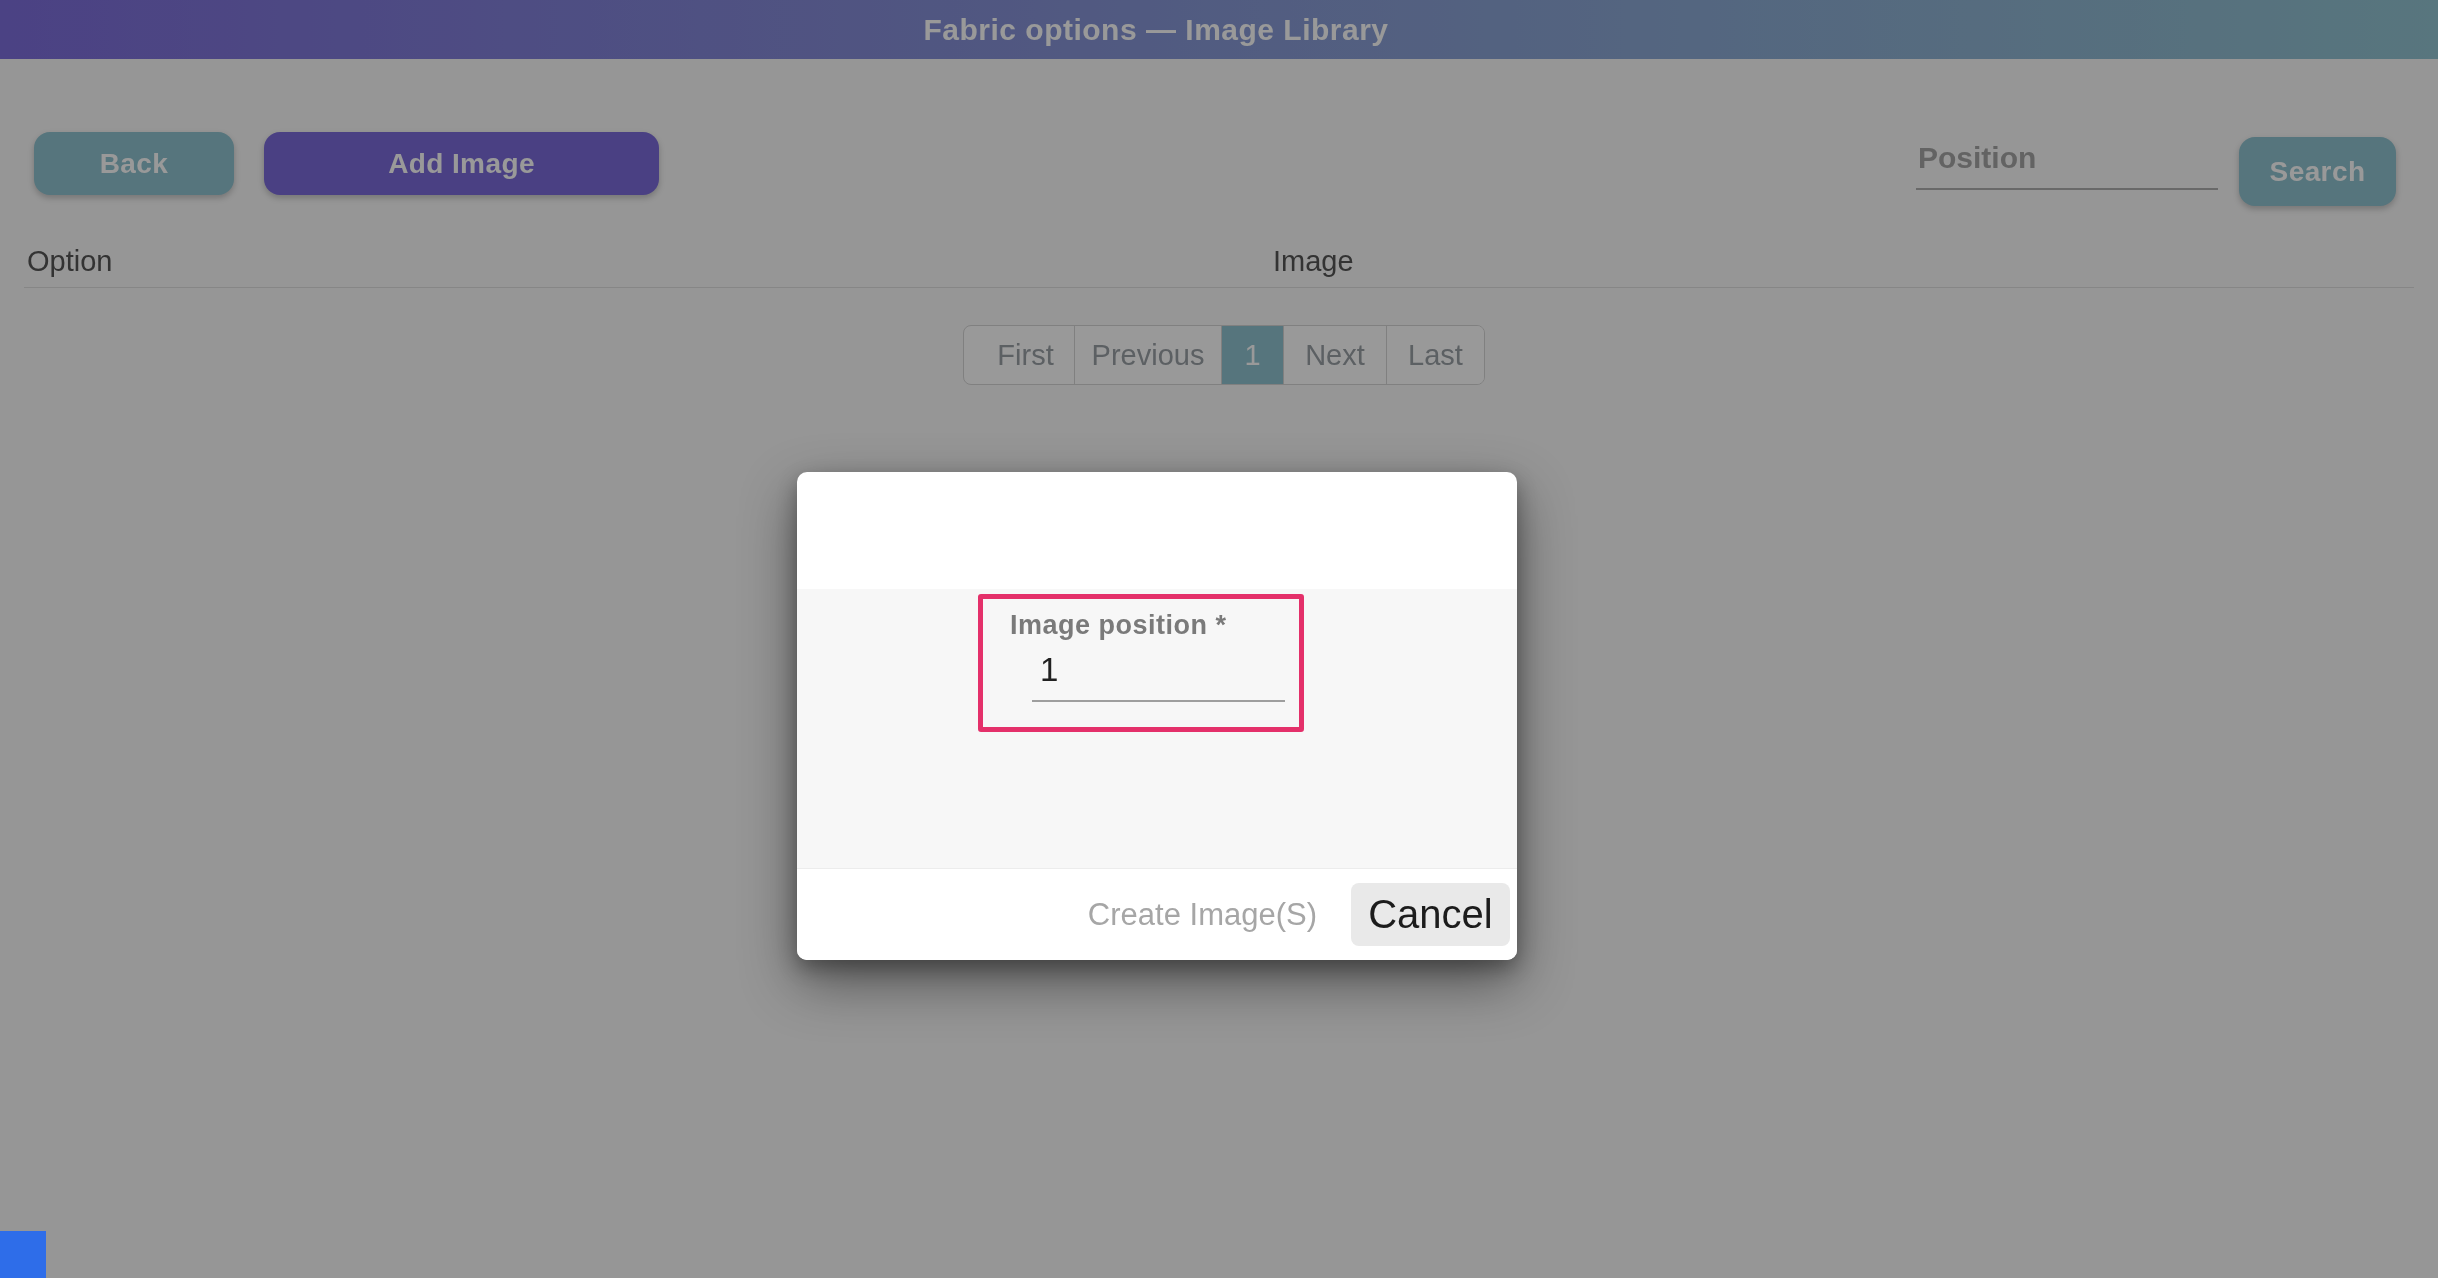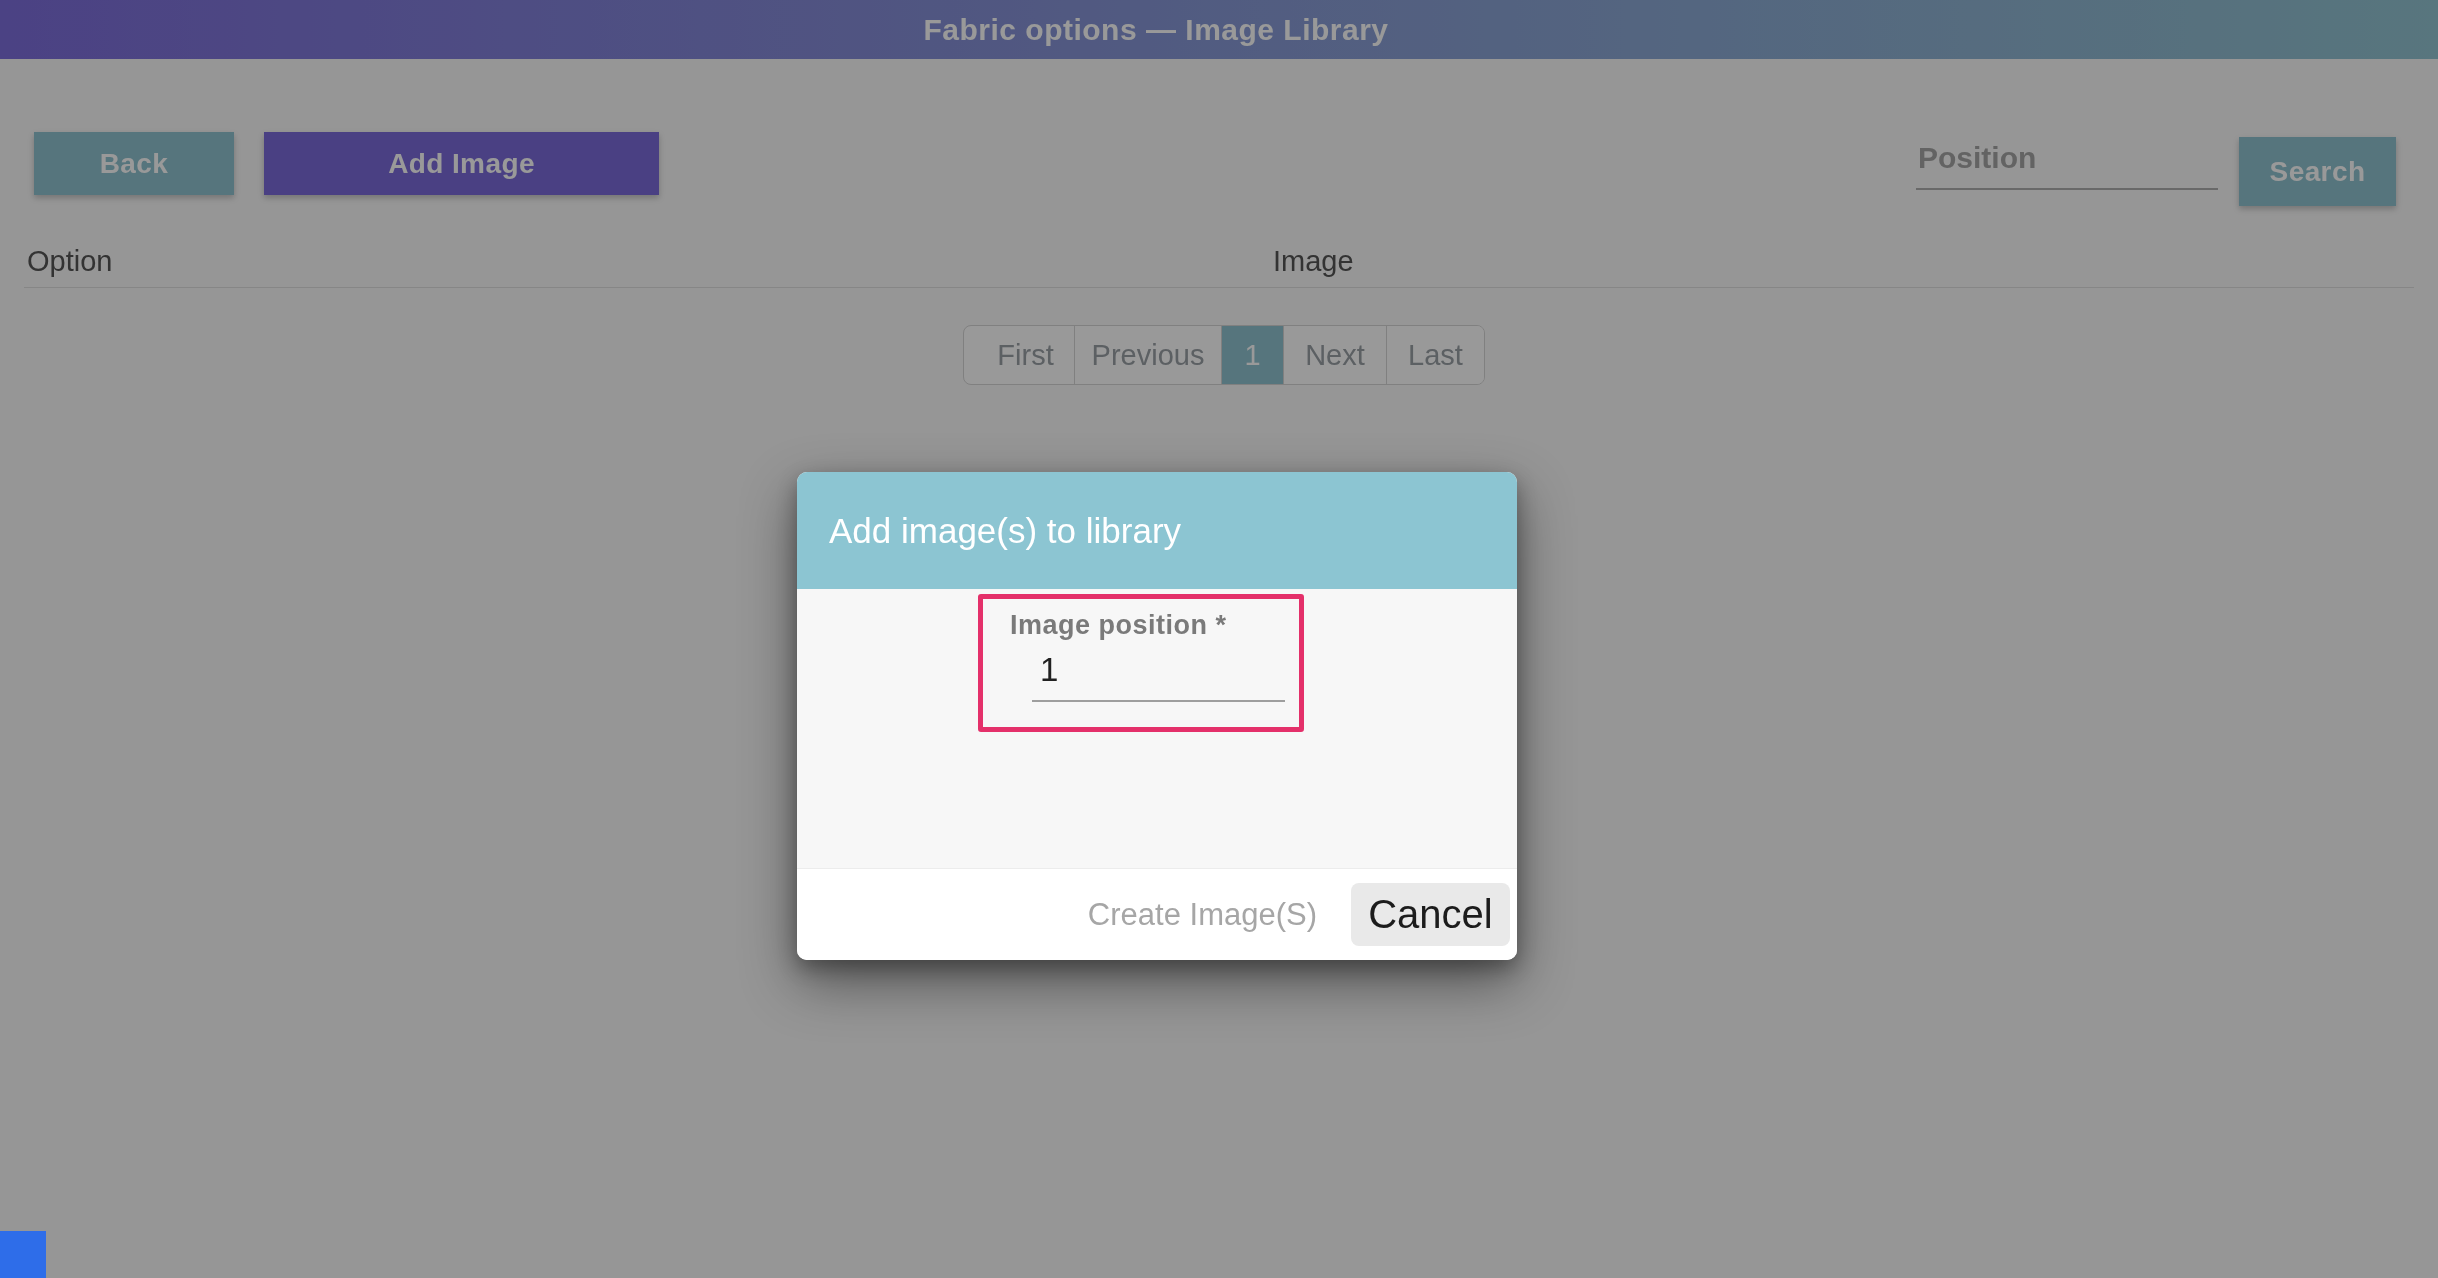--- a/index.html
+++ b/index.html
@@ -9,21 +9,21 @@
     font-family:"Liberation Sans",sans-serif;
     -webkit-font-smoothing:antialiased;
   }
   
   .app-header{position:absolute;left:0;top:0;width:2438px;height:59px;
     background:linear-gradient(90deg,var(--c-header-gradient-left,#7e6edc) 0%,var(--c-header-gradient-right,#93c5d2) 100%);}
   .page-title{position:absolute;left:0;top:0;width:2312px;height:59px;line-height:59px;
     text-align:center;color:#fff;font-size:30px;font-weight:bold;letter-spacing:.5px;}
   
   .btn{position:absolute;display:flex;align-items:center;justify-content:center;
-    color:#fff;font-size:28px;font-weight:bold;border:none;border-radius:0;
+    color:#fff;font-size:28px;font-weight:bold;border:none;border-radius:16px;
     box-shadow:0 3px 6px rgba(0,0,0,.22);cursor:pointer;letter-spacing:.4px;}
   .btn-back{left:34px;top:132px;width:200px;height:63px;background:var(--c-teal,#8fc3d0);}
   .btn-add{left:264px;top:132px;width:395px;height:63px;background:var(--c-purple,#7c6cdb);}
   .btn-search{left:2239px;top:137px;width:157px;height:69px;background:var(--c-teal,#8fc3d0);}
   .position-input{position:absolute;left:1916px;top:128px;width:298px;height:58px;
     background:transparent;border:none;border-bottom:2px solid var(--c-underline,#b0b0b0);
     font-family:"Liberation Sans",sans-serif;font-size:30px;font-weight:600;color:#555;outline:none;}
   .position-input::placeholder{color:var(--c-placeholder,#a6a6a6);opacity:1;}
   
   .col-head{position:absolute;top:245px;font-size:29px;font-weight:normal;color:var(--c-table-header-text,#565656);}
@@ -88,23 +88,20 @@
     <button class="page-btn pb-first">First</button>
     <button class="page-btn pb-prev">Previous</button>
     <button class="page-btn pb-num active">1</button>
     <button class="page-btn pb-next">Next</button>
     <button class="page-btn pb-last">Last</button>
   </div>
 
   <div class="backdrop"></div>
 
   <div class="modal">
-    <div class="modal-header">
-      <div class="modal-title">Add image(s) to library</div>
-    </div>
     <div class="modal-body">
       <div class="highlight-box"></div>
       <div class="field-label">Image position *</div>
       <input class="field-input" type="text" value="1" style="">
       <button class="upload-btn">Upload Image(S)</button>
     </div>
     <div class="modal-footer">
       <button class="create-btn">Create Image(S)</button>
       <button class="cancel-btn">Cancel</button>
     </div>

